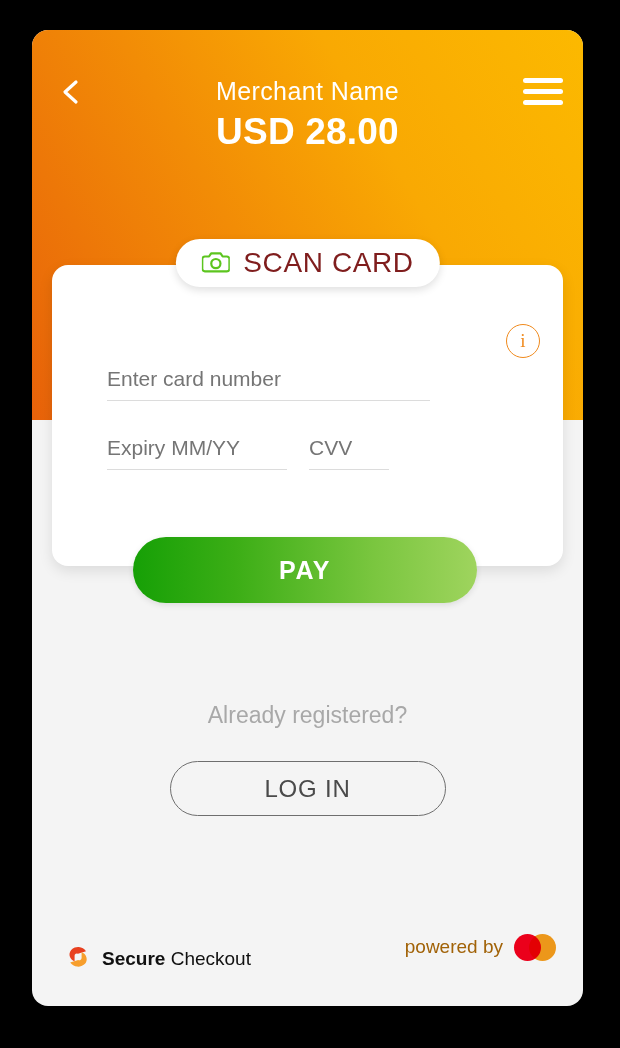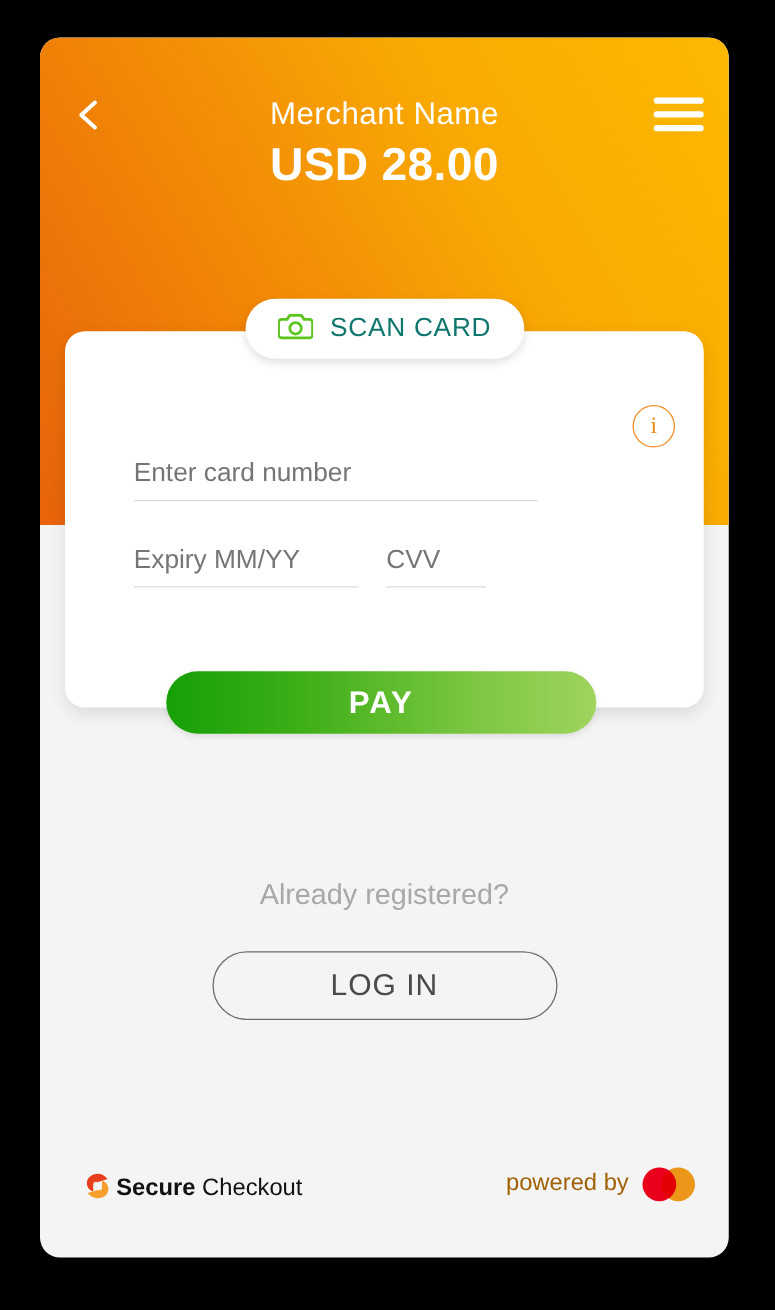--- a/index.html
+++ b/index.html
@@ -97,22 +97,22 @@
     background: #ffffff;
     border-radius: 24px;
     display: flex;
     align-items: center;
     gap: 14px;
     box-shadow: 0 3px 8px rgba(0,0,0,0.13);
     cursor: pointer;
     z-index: 5;
   }
   .scan-label {
-    color: #0f766e;
-    font-size: 21px;
+    color: #7f1d1d;
+    font-size: 28px;
     font-weight: 400;
     letter-spacing: 0.6px;
   }
 
   
   .form-card {
     position: absolute;
     left: 20px;
     top: 235px;
     width: 511px;
@@ -198,21 +198,21 @@
     text-decoration: underline;
     cursor: pointer;
   }
 
   
   .pay-button {
     position: absolute;
     left: 101px;
     top: 507px;
     width: 344px;
-    height: 50px;
+    height: 66px;
     border-radius: 33px;
     background: linear-gradient(90deg, #16a006 0%, #3cae16 30%, #7ac63f 70%, #9fd45e 100%);
     color: #ffffff;
     font-size: 25px;
     font-weight: 700;
     letter-spacing: 1.6px;
     display: flex;
     align-items: center;
     justify-content: center;
     border: 0;
@@ -253,24 +253,24 @@
   .footer {
     position: absolute;
     left: 0;
     bottom: 42px;
     width: 100%;
     height: 34px;
   }
   .secure-checkout {
     position: absolute;
     left: 33px;
-    top: 4px;
-    display: flex;
-    align-items: center;
-    gap: 2px;
+    top: 12px;
+    display: flex;
+    align-items: center;
+    gap: 11px;
     height: 34px;
   }
   .secure-label { font-size: 19px; color: #111111; }
   .secure-label b { font-weight: 700; }
   .powered-by {
     position: absolute;
     right: 27px;
     top: 0;
     display: flex;
     align-items: center;

